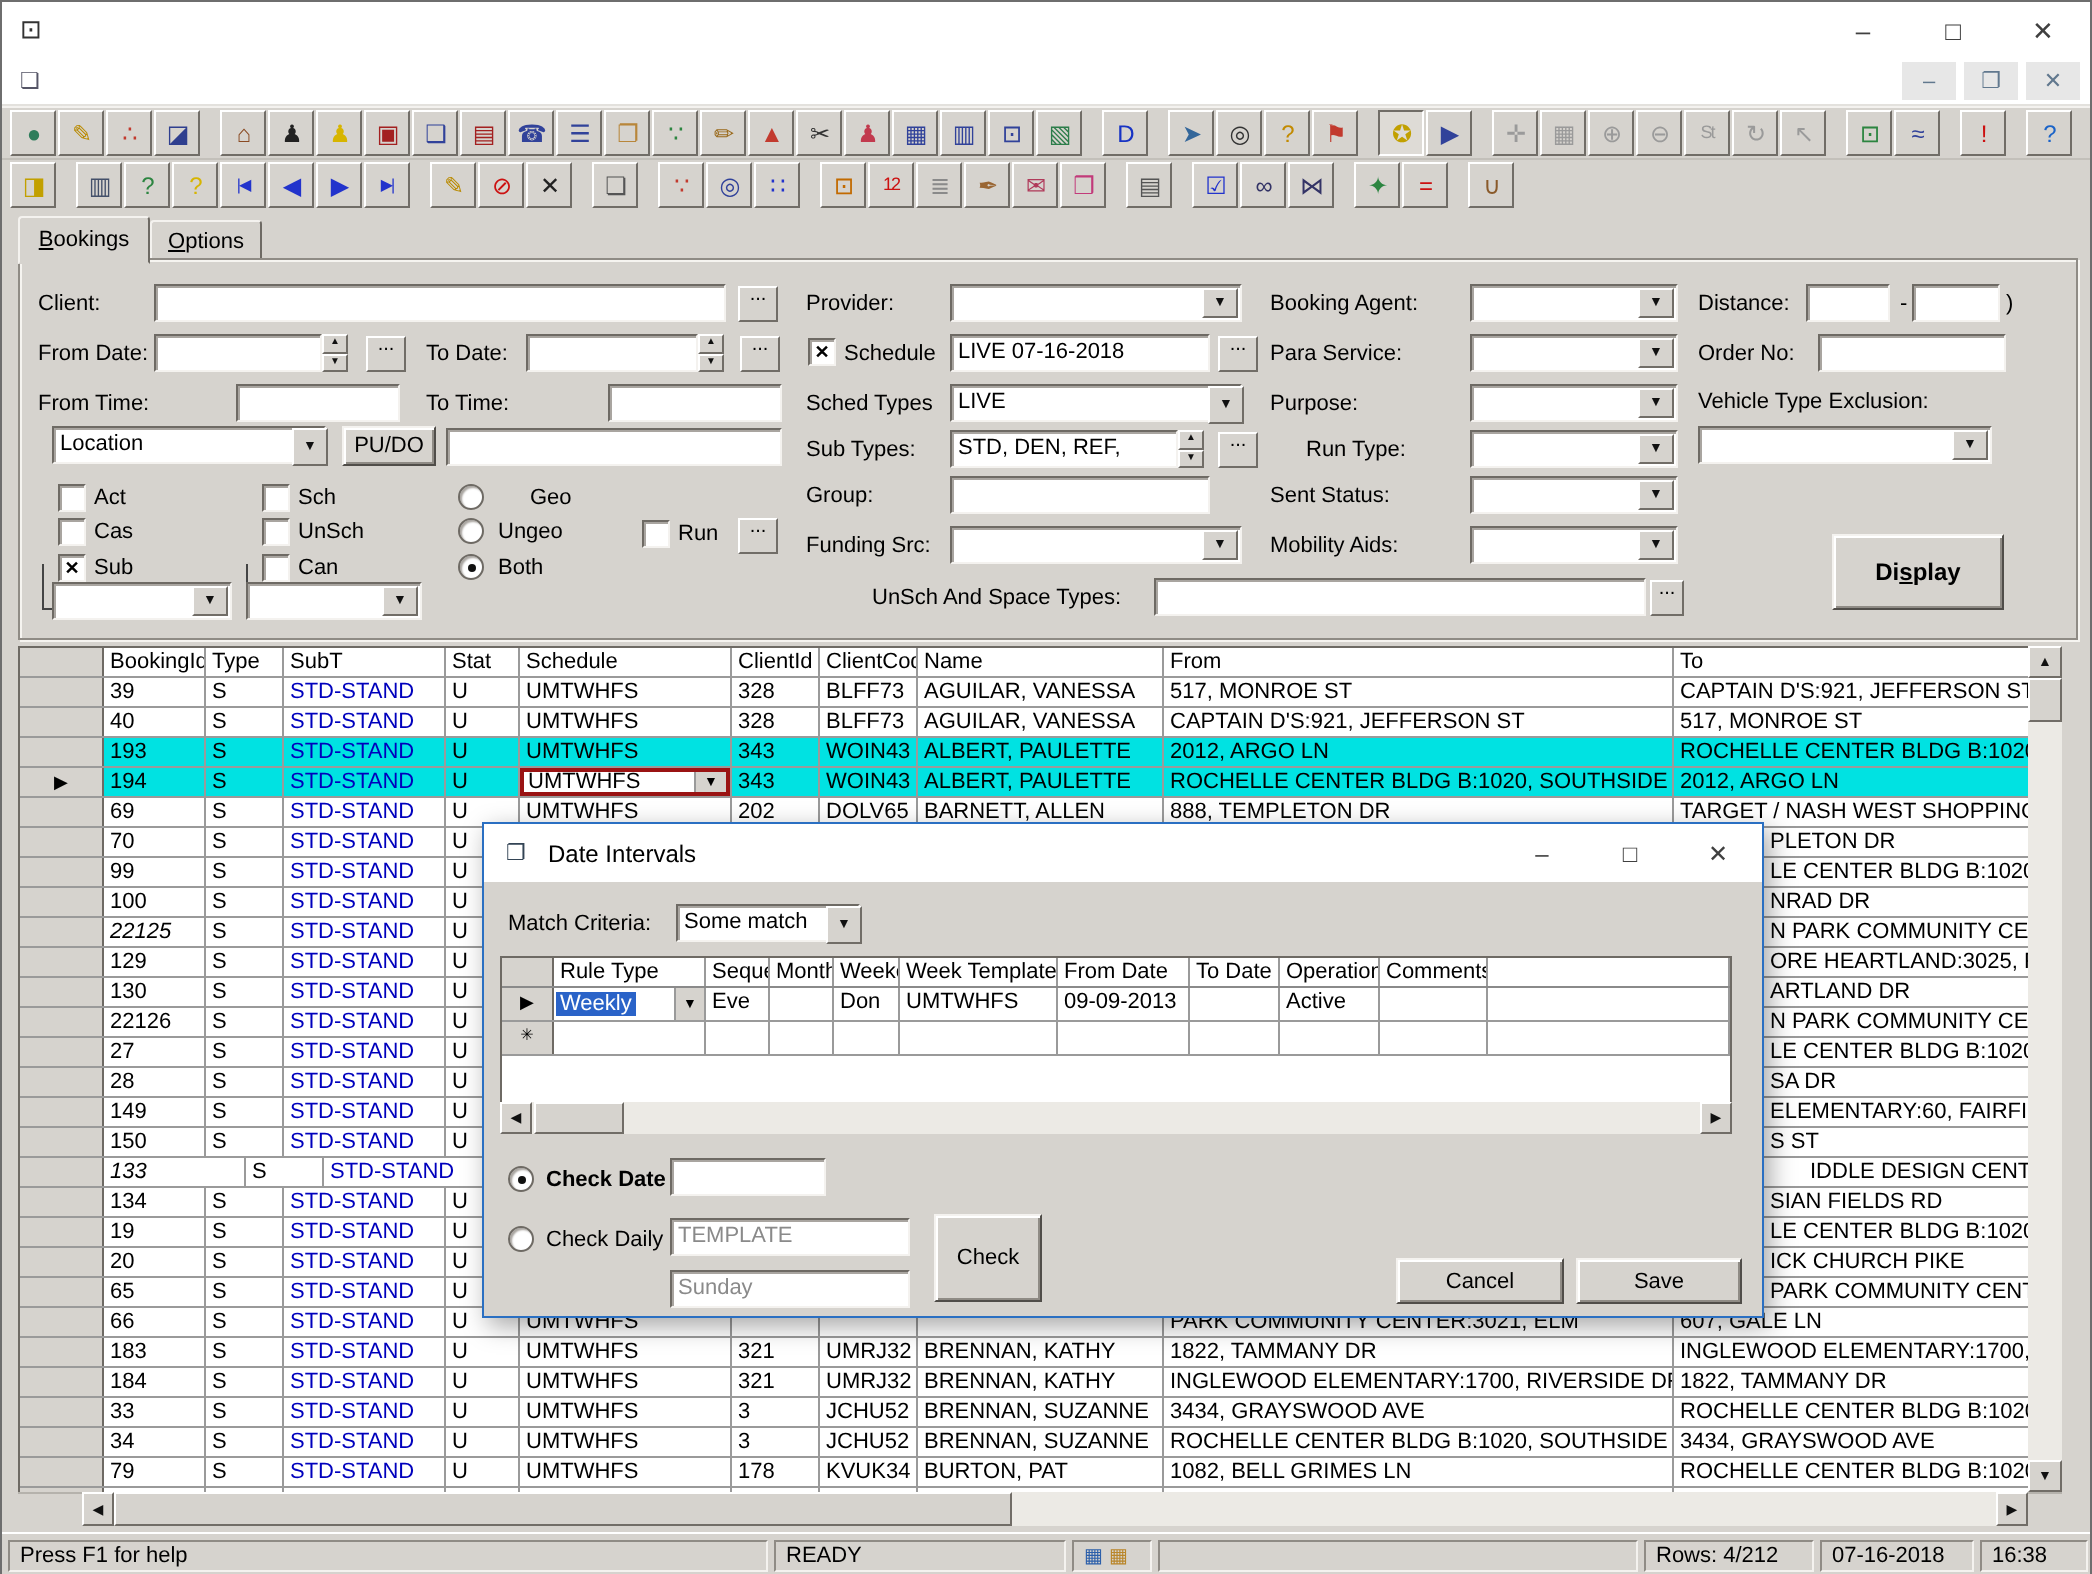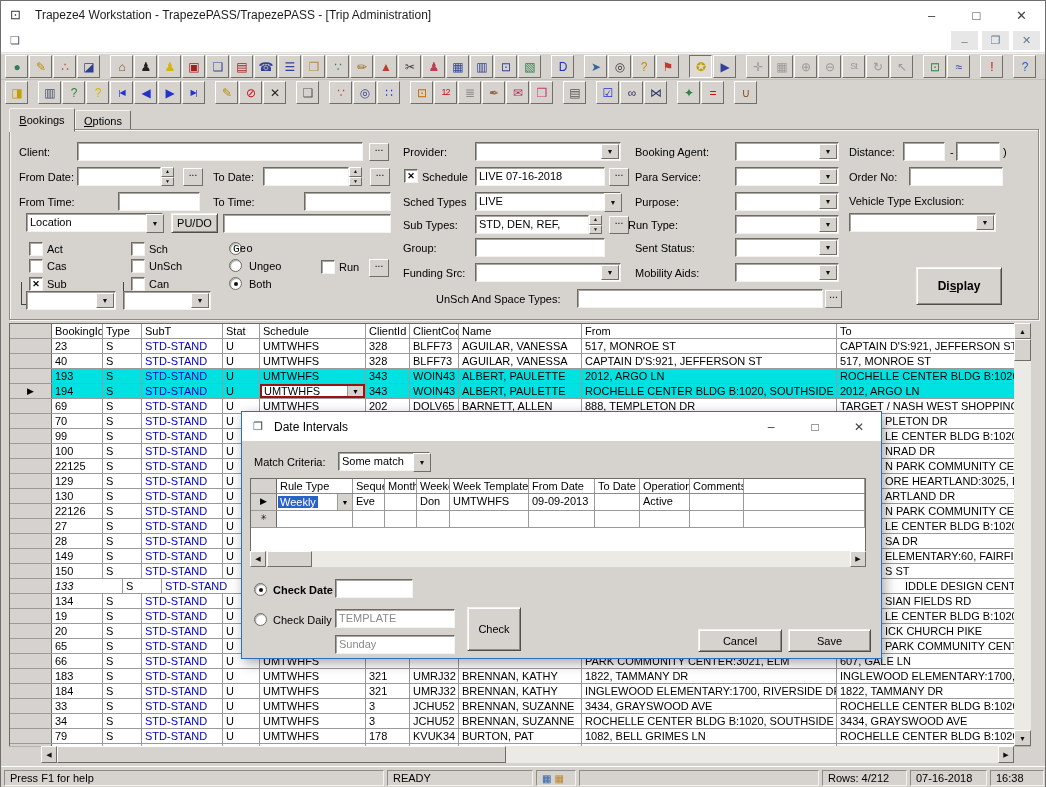--- a/index.html
+++ b/index.html
@@ -100,21 +100,20 @@
   .sp{position:absolute;top:3px;height:16px;border:1px solid;border-color:#8f8b85 #f4f2ef #f4f2ef #8f8b85;
       padding:1px 5px;box-sizing:border-box;white-space:nowrap;overflow:hidden;}
 </style>
 </head>
 <body>
 
 <div class="app">
 
   <div class="titlebar">
     <span class="appicon">⊡</span>
-    <span class="wtitle">Trapeze4 Workstation - TrapezePASS/TrapezePASS - [Trip Administration]</span>
     <div class="wbtns">
       <div class="wbtn">–</div>
       <div class="wbtn">□</div>
       <div class="wbtn">✕</div>
     </div>
   </div>
 
   <div class="menubar"></div>
   <span class="mdiicon">❏</span>
   <div class="mbtns">
@@ -441,21 +440,21 @@
     <span class="caret" style="position:absolute;left:145px;top:213px;height:17px;">▼</span>
     <div class="btn" style="left:170px;top:212px;width:47px;height:20px;">PU/DO</div>
     <div class="tf" style="left:222px;top:213px;width:168px;"></div>
     <span class="lb" style="left:402px;top:218px;">Sub Types:</span>
     <div class="tf" style="left:474px;top:214px;width:114px;">STD, DEN, REF,</div>
     <div class="spin" style="left:588px;top:214px;">
         <div>▲</div>
         <div>▼</div>
       </div>
     <div class="dots" style="left:608px;top:215px;">...</div>
-    <span class="lb" style="left:627px;top:218px;">Run Type:</span>
+    <span class="lb" style="left:652px;top:218px;">Run Type:</span>
     <div class="tf" style="left:734px;top:214px;width:104px;">
         <span class="caret">▼</span>
       </div>
     <div class="tf" style="left:848px;top:212px;width:147px;">
         <span class="caret">▼</span>
       </div>
 
     <span class="cb" style="left:28px;top:241px;"></span>
     <span class="lb" style="left:46px;top:242px;">Act</span>
     <span class="cb" style="left:28px;top:258px;"></span>
@@ -464,21 +463,21 @@
         <span>✕</span>
       </span>
     <span class="lb" style="left:46px;top:277px;">Sub</span>
     <span class="cb" style="left:130px;top:241px;"></span>
     <span class="lb" style="left:148px;top:242px;">Sch</span>
     <span class="cb" style="left:130px;top:258px;"></span>
     <span class="lb" style="left:148px;top:259px;">UnSch</span>
     <span class="cb" style="left:130px;top:276px;"></span>
     <span class="lb" style="left:148px;top:277px;">Can</span>
     <span class="rd" style="left:228px;top:241px;"></span>
-    <span class="lb" style="left:232px;top:242px;font-family:Liberation Mono, monospace;">Geo</span>
+    <span class="lb" style="left:264px;top:242px;">Geo</span>
     <span class="rd" style="left:228px;top:258px;"></span>
     <span class="lb" style="left:248px;top:259px;">Ungeo</span>
     <span class="rd" style="left:228px;top:276px;">
         <span class="dot"></span>
       </span>
     <span class="lb" style="left:248px;top:277px;">Both</span>
     <span class="cb" style="left:320px;top:259px;"></span>
     <span class="lb" style="left:338px;top:260px;">Run</span>
     <div class="dots" style="left:368px;top:258px;">...</div>
     <span class="bracket" style="left:20px;top:281px;"></span>
@@ -519,21 +518,21 @@
         <div class="gh c4" style="width: 37px;">Stat</div>
         <div class="gh c5" style="width: 106px;">Schedule</div>
         <div class="gh c6" style="width: 44px;">ClientId</div>
         <div class="gh c7" style="width: 49px;">ClientCode</div>
         <div class="gh c8" style="width: 123px;">Name</div>
         <div class="gh c9" style="width: 255px;">From</div>
         <div class="gh c10" style="width: 178px;">To</div>
       </div>
       <div class="grow">
         <div class="gc k-sel" style="width: 42px;"></div>
-        <div class="gc k-id" style="width: 51px;">23</div>
+        <div class="gc k-id" style="width: 51px;">39</div>
         <div class="gc k-type" style="width: 39px;">S</div>
         <div class="gc k-subt blue" style="width: 81px;">STD-STAND</div>
         <div class="gc k-stat" style="width: 37px;">U</div>
         <div class="gc k-sched" style="width: 106px;">UMTWHFS</div>
         <div class="gc k-cid" style="width: 44px;">328</div>
         <div class="gc k-ccode" style="width: 49px;">BLFF73</div>
         <div class="gc k-name" style="width: 123px;">AGUILAR, VANESSA</div>
         <div class="gc k-from" style="width: 255px;">517, MONROE ST</div>
         <div class="gc k-to" style="width: 178px;">CAPTAIN D'S:921, JEFFERSON ST</div>
       </div>
@@ -628,21 +627,21 @@
         <div class="gc k-stat" style="width: 37px;">U</div>
         <div class="gc k-sched" style="width: 106px;"></div>
         <div class="gc k-cid" style="width: 44px;"></div>
         <div class="gc k-ccode" style="width: 49px;"></div>
         <div class="gc k-name" style="width: 123px;"></div>
         <div class="gc k-from" style="width: 255px;"></div>
         <div class="gc k-to" style="width: 178px;">NRAD DR</div>
       </div>
       <div class="grow rocc">
         <div class="gc k-sel" style="width: 42px;"></div>
-        <div class="gc k-id" style="width: 51px;">22125</div>
+        <div class="gc k-id" style="width: 51px; font-style: italic;">22125</div>
         <div class="gc k-type" style="width: 39px;">S</div>
         <div class="gc k-subt blue" style="width: 81px;">STD-STAND</div>
         <div class="gc k-stat" style="width: 37px;">U</div>
         <div class="gc k-sched" style="width: 106px;"></div>
         <div class="gc k-cid" style="width: 44px;"></div>
         <div class="gc k-ccode" style="width: 49px;"></div>
         <div class="gc k-name" style="width: 123px;"></div>
         <div class="gc k-from" style="width: 255px;"></div>
         <div class="gc k-to" style="width: 178px;">N PARK COMMUNITY CEN</div>
       </div>

